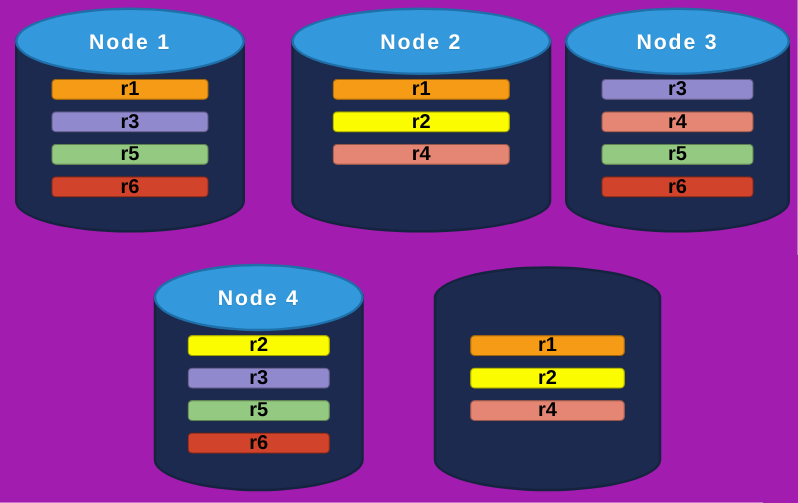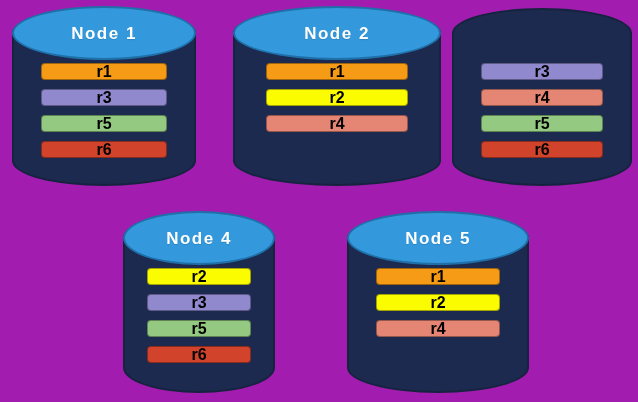--- a/index.html
+++ b/index.html
@@ -127,36 +127,39 @@
         <div class="shard" style="background: rgb(252, 252, 0);">
           <span style="color: rgb(0, 0, 0);">r2</span>
         </div>
         <div class="shard" style="background: rgb(229, 133, 115);">
           <span style="color: rgb(0, 0, 0);">r4</span>
         </div>
       </div>
     </div>
     <div class="cylinder" style="left: 452px; top: 8px; width: 180px; height: 178px;">
       <div class="cyl-body" style="background: rgb(27, 42, 78);"></div>
+      <div class="cyl-top" style="background: rgb(51, 153, 220);">
+        <span class="cyl-title" style="color: rgb(255, 255, 255);">Node  3</span>
+      </div>
       <div class="shards">
         <div class="shard" style="background: rgb(145, 137, 206);">
           <span style="color: rgb(0, 0, 0);">r3</span>
         </div>
         <div class="shard" style="background: rgb(229, 133, 115);">
           <span style="color: rgb(0, 0, 0);">r4</span>
         </div>
         <div class="shard" style="background: rgb(148, 201, 129);">
           <span style="color: rgb(0, 0, 0);">r5</span>
         </div>
         <div class="shard" style="background: rgb(209, 67, 42);">
           <span style="color: rgb(0, 0, 0);">r6</span>
         </div>
       </div>
     </div>
-    <div class="cylinder" style="left: 123px; top: 213px; width: 152px; height: 180px;">
+    <div class="cylinder" style="left: 123px; top: 213px; width: 168px; height: 180px;">
       <div class="cyl-body" style="background: rgb(27, 42, 78);"></div>
       <div class="cyl-top" style="background: rgb(51, 153, 220);">
         <span class="cyl-title" style="color: rgb(255, 255, 255);">Node  4</span>
       </div>
       <div class="shards">
         <div class="shard" style="background: rgb(252, 252, 0);">
           <span style="color: rgb(0, 0, 0);">r2</span>
         </div>
         <div class="shard" style="background: rgb(145, 137, 206);">
           <span style="color: rgb(0, 0, 0);">r3</span>
@@ -164,23 +167,20 @@
         <div class="shard" style="background: rgb(148, 201, 129);">
           <span style="color: rgb(0, 0, 0);">r5</span>
         </div>
         <div class="shard" style="background: rgb(209, 67, 42);">
           <span style="color: rgb(0, 0, 0);">r6</span>
         </div>
       </div>
     </div>
     <div class="cylinder" style="left: 347px; top: 213px; width: 182px; height: 180px;">
       <div class="cyl-body" style="background: rgb(27, 42, 78);"></div>
-      <div class="cyl-top" style="background: rgb(51, 153, 220);">
-        <span class="cyl-title" style="color: rgb(255, 255, 255);">Node  5</span>
-      </div>
       <div class="shards">
         <div class="shard" style="background: rgb(245, 155, 22);">
           <span style="color: rgb(0, 0, 0);">r1</span>
         </div>
         <div class="shard" style="background: rgb(252, 252, 0);">
           <span style="color: rgb(0, 0, 0);">r2</span>
         </div>
         <div class="shard" style="background: rgb(229, 133, 115);">
           <span style="color: rgb(0, 0, 0);">r4</span>
         </div>

